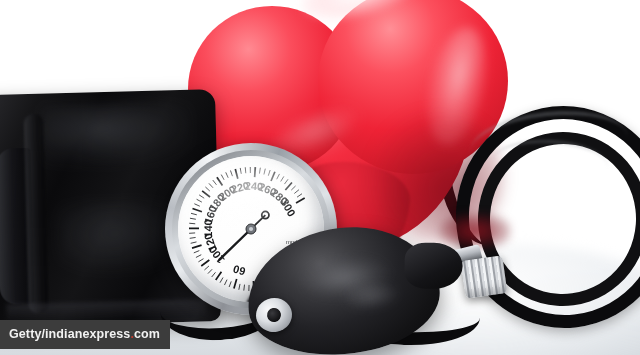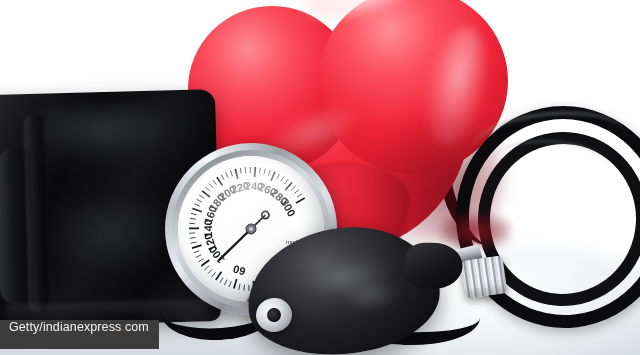--- a/index.html
+++ b/index.html
@@ -530,22 +530,23 @@
   }
 
   
   .credit-bar {
     position: absolute;
     left: 0;
     top: 320px;
     height: 21px;
     padding: 0 10px 8px 9px;
     display: flex;
-    align-items: flex-start;
+    align-items: flex-end;
     background: #3c3c3c;
+    font-weight: bold;
   }
   .credit-text {
     color: #f2f2f2;
     font-family: "Liberation Sans", sans-serif;
     font-size: 12.5px;
     letter-spacing: 0.1px;
     white-space: nowrap;
   }
   .credit-text .dot {
     color: #c0392b;

